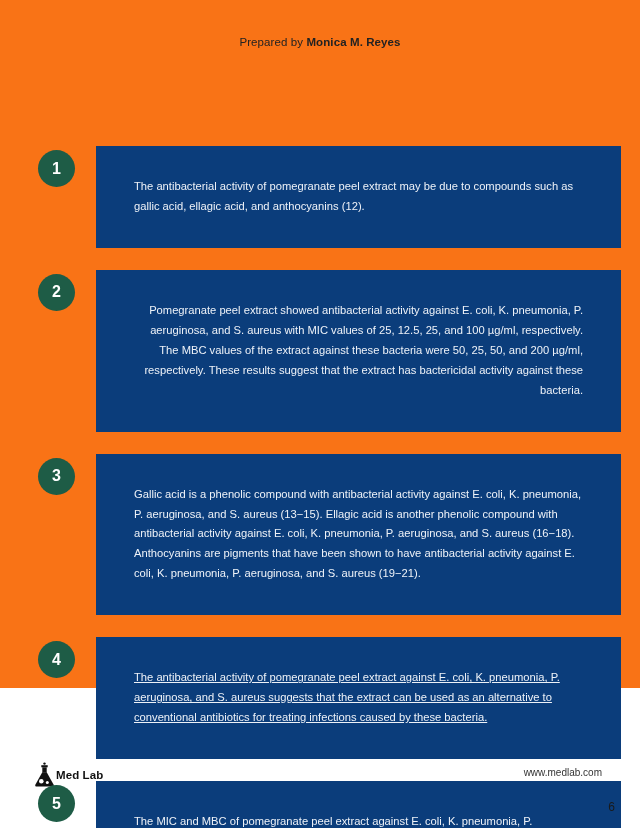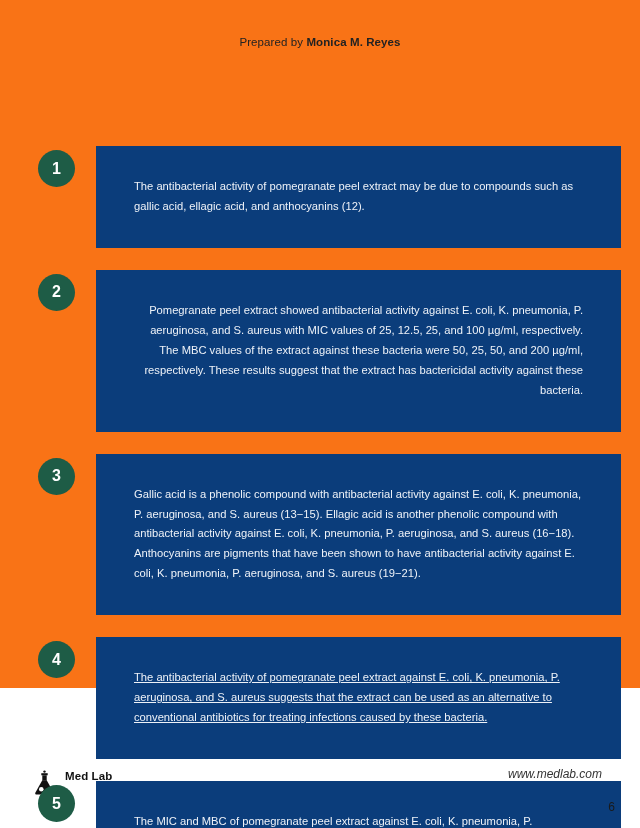--- a/index.html
+++ b/index.html
@@ -112,43 +112,42 @@
   .footer {
     position: absolute;
     left: 0;
     top: 762px;
     width: 640px;
     height: 40px;
   }
   .footer-left {
     position: absolute;
     left: 33px;
-    top: 8px;
+    top: 0;
     display: flex;
-    align-items: flex-start;
-    gap: 9px;
+    align-items: center;
+    gap: 0;
   }
   .flask-icon {
     width: 23px;
     height: 26px;
     display: block;
   }
   .brand-name {
     font-size: 11.5px;
     font-weight: 700;
     color: #111111;
     letter-spacing: 0.1px;
   }
   .footer-right {
     position: absolute;
     right: 38px;
     top: 5px;
-    font-size: 12px;
+    font-size: 10px;
     color: #333333;
-    font-style: italic;
   }
   .page-number {
     position: absolute;
     right: 25px;
     top: 800px;
     font-size: 12px;
     color: #1a1a1a;
     font-weight: 400;
   }
 </style>

